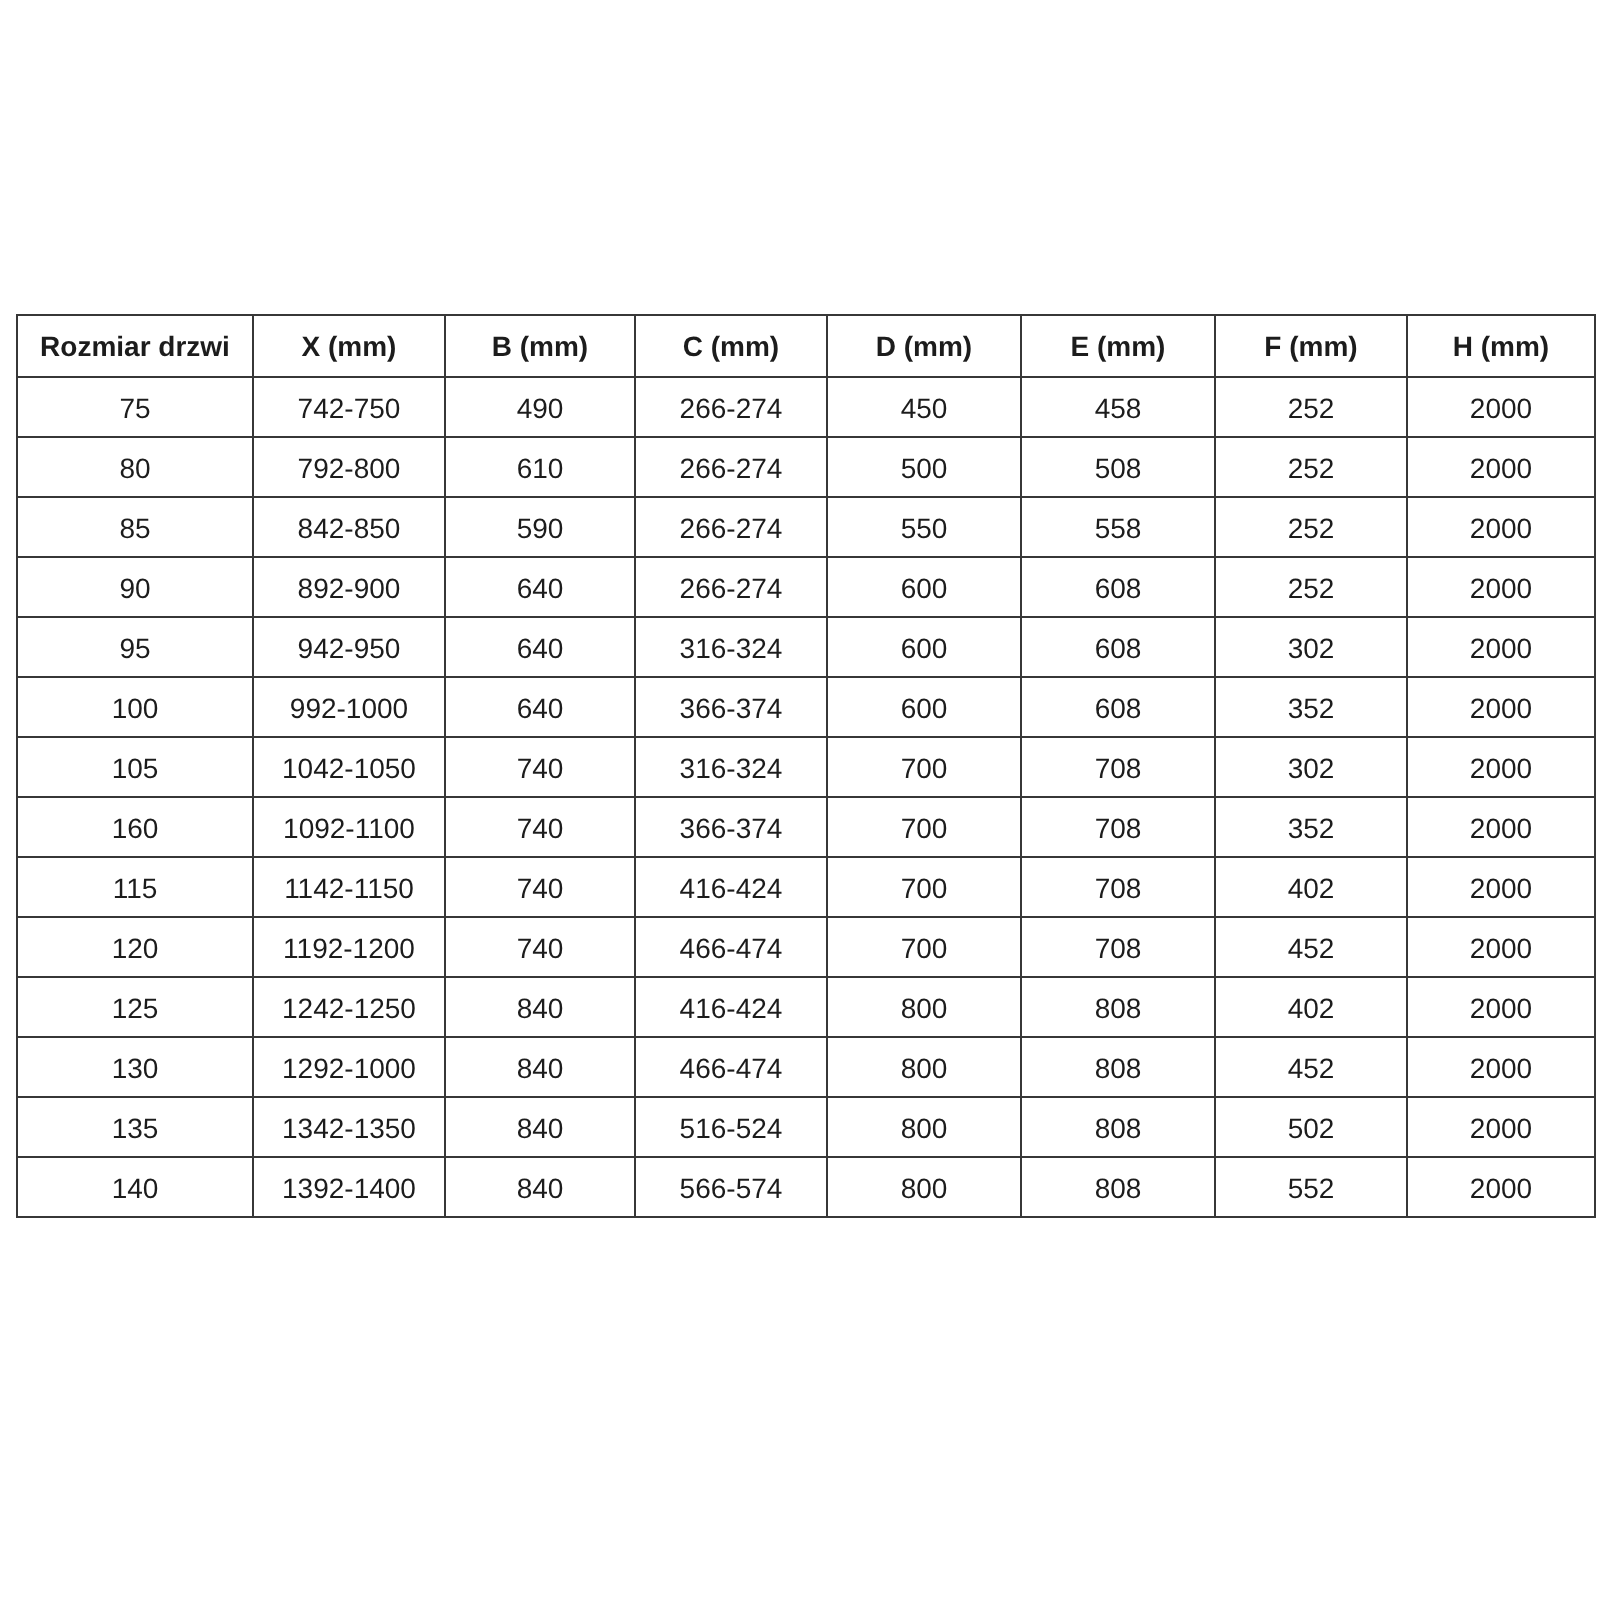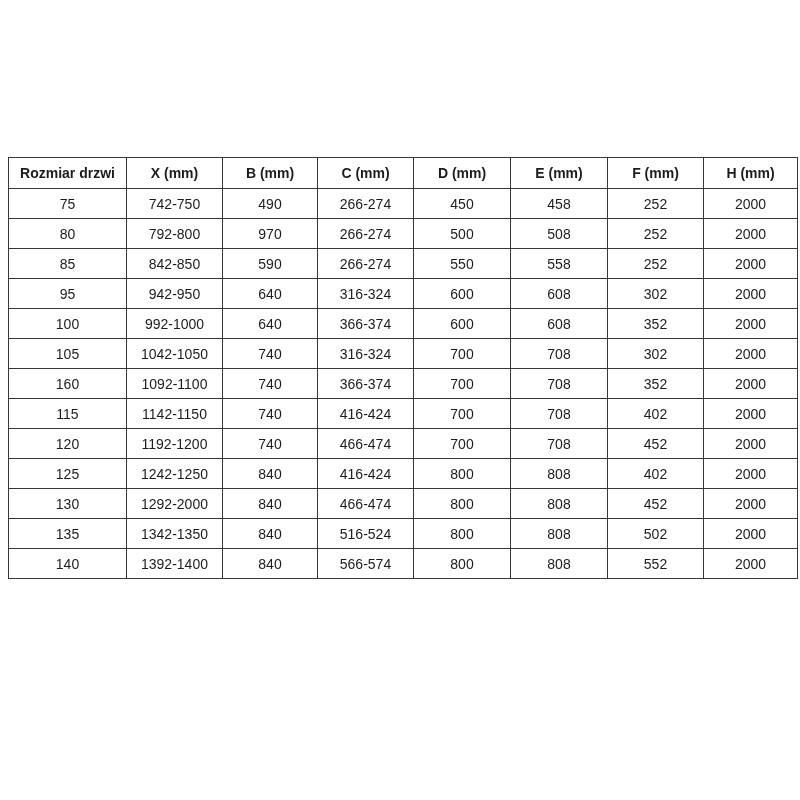--- a/index.html
+++ b/index.html
@@ -73,34 +73,44 @@
         <td>490</td>
         <td>266-274</td>
         <td>450</td>
         <td>458</td>
         <td>252</td>
         <td>2000</td>
       </tr>
       <tr>
         <td>80</td>
         <td>792-800</td>
-        <td>970</td>
+        <td>610</td>
         <td>266-274</td>
         <td>500</td>
         <td>508</td>
         <td>252</td>
         <td>2000</td>
       </tr>
       <tr>
         <td>85</td>
         <td>842-850</td>
         <td>590</td>
         <td>266-274</td>
         <td>550</td>
         <td>558</td>
+        <td>252</td>
+        <td>2000</td>
+      </tr>
+      <tr>
+        <td>90</td>
+        <td>892-900</td>
+        <td>640</td>
+        <td>266-274</td>
+        <td>600</td>
+        <td>608</td>
         <td>252</td>
         <td>2000</td>
       </tr>
       <tr>
         <td>95</td>
         <td>942-950</td>
         <td>640</td>
         <td>316-324</td>
         <td>600</td>
         <td>608</td>
@@ -162,21 +172,21 @@
         <td>1242-1250</td>
         <td>840</td>
         <td>416-424</td>
         <td>800</td>
         <td>808</td>
         <td>402</td>
         <td>2000</td>
       </tr>
       <tr>
         <td>130</td>
-        <td>1292-2000</td>
+        <td>1292-1000</td>
         <td>840</td>
         <td>466-474</td>
         <td>800</td>
         <td>808</td>
         <td>452</td>
         <td>2000</td>
       </tr>
       <tr>
         <td>135</td>
         <td>1342-1350</td>

